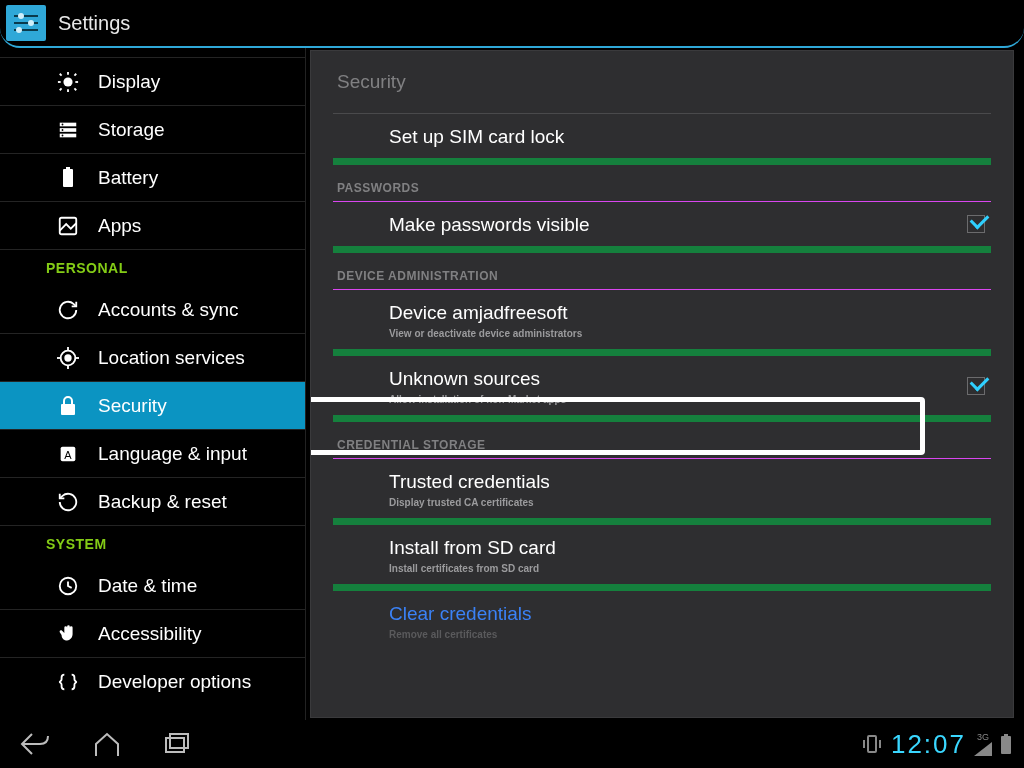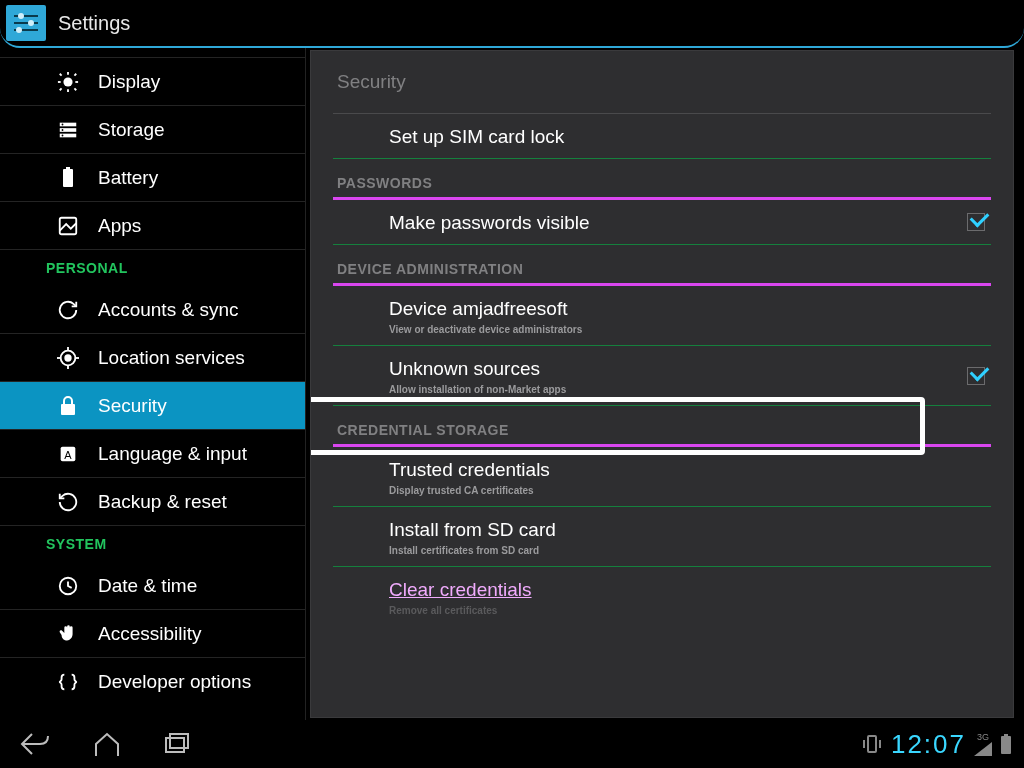--- a/index.html
+++ b/index.html
@@ -48,21 +48,21 @@
   .sb-item .icon {
     position: absolute; left: 54px; width: 28px; display:flex; justify-content:center;
   }
   .sb-item .txt { margin-left: 36px; }
   .sb-item.active { background: #0b94c2; }
   .sb-header {
     height: 36px;
     display: flex;
     align-items: center;
     padding-left: 46px;
-    color: #22c55e;
+    color: #84cc16;
     font-size: 14px;
     letter-spacing: 0.5px;
     font-weight: bold;
   }
 
   
   .panel {
     flex: 1;
     background: #2e2e30;
     margin: 2px 10px 2px 4px;
@@ -72,35 +72,35 @@
     position: relative;
   }
   .p-title {
     color: #808082;
     font-size: 19px;
     margin: 6px 0 20px 4px;
   }
   .p-hr { height: 1px; background: #4a4a4c; margin: 0; }
   .sect-head {
     color: #808082;
-    font-size: 14px;
+    font-size: 12px;
     font-weight: bold;
     letter-spacing: 0.5px;
     padding: 10px 0 6px 4px;
-    border-bottom: 3px solid #d946ef;
+    border-bottom: 1px solid #d946ef;
     margin-top: 6px;
   }
   .row {
     padding: 12px 0 10px 56px;
-    border-bottom: 1px solid #15803d;
+    border-bottom: 7px solid #15803d;
     position: relative;
   }
   .row .r-title { font-size: 19px; color: #fff; }
   .row .r-sub   { font-size: 10px; color: #9b9b9d; margin-top: 4px; font-weight: bold; }
-  .row.disabled .r-title { color: #f0abfc; text-decoration: underline; }
+  .row.disabled .r-title { color: #3b82f6; }
   .row.disabled .r-sub   { color: #5a5a5c; }
   .checkbox {
     position: absolute;
     right: 6px;
     top: 50%; transform: translateY(-50%);
     width: 18px; height: 18px;
     border: 1px solid #6b6b6d;
   }
   .checkbox.checked::after {
     content: "";

